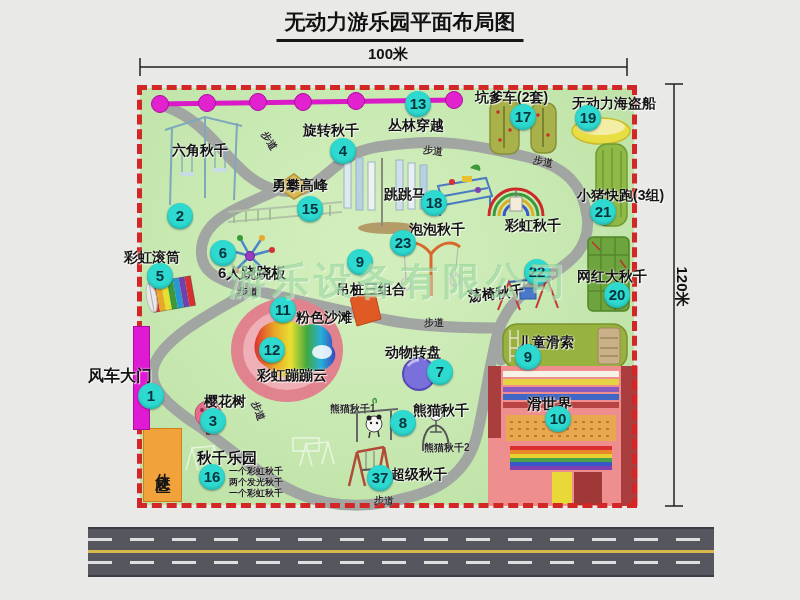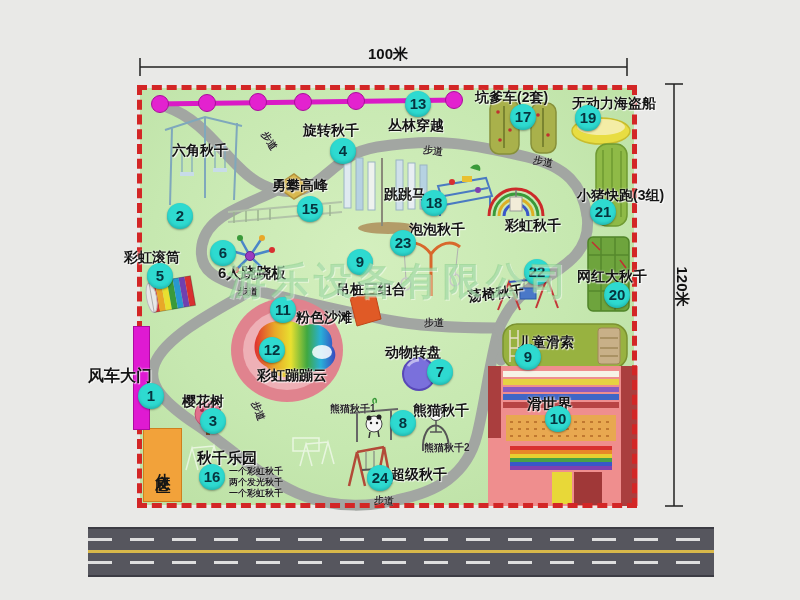--- a/index.html
+++ b/index.html
@@ -39,20 +39,21 @@
               color:rgba(135,205,140,.55);z-index:6;white-space:nowrap;
               text-shadow:1px 1px 0 rgba(255,255,255,.45);}
   #wm-phone{left:92px;top:290px;font-size:44px;font-weight:bold;letter-spacing:2px;
             color:rgba(75,128,210,.5);z-index:6;white-space:nowrap;}
 </style>
 </head>
 <body>
 
 <div id="stage">
 
+  <div id="title" class="abs">无动力游乐园平面布局图</div>
 
   <div id="grass" class="abs"></div>
 
   <svg id="doodles" class="abs" viewBox="0 0 800 600">
     <defs>
       <linearGradient id="rb" x1="0" y1="0" x2="1" y2="0">
         <stop offset="0" stop-color="#e03030"></stop>
           <stop offset=".25" stop-color="#e8a828"></stop>
         <stop offset=".45" stop-color="#e8e030"></stop>
           <stop offset=".65" stop-color="#40a840"></stop>
@@ -280,21 +281,21 @@
   <div class="dimlbl" style="left:368px;top:45px;">100米</div>
   <div class="dimlbl" style="left:651px;top:277px;width:60px;text-align:center;transform:rotate(90deg);">120米</div>
 
   <div id="gatebar" class="abs"></div>
   <div id="restarea" class="abs">
     <span>休息区</span>
   </div>
 
   <div class="lbl" style="left:88px;top:366px;font-size:16px">风车大门</div>
   <div class="lbl" style="left:172px;top:142px">六角秋千</div>
-  <div class="lbl" style="left:182px;top:393px">樱花树</div>
+  <div class="lbl" style="left:204px;top:393px">樱花树</div>
   <div class="lbl" style="left:303px;top:122px">旋转秋千</div>
   <div class="lbl" style="left:124px;top:249px">彩虹滚筒</div>
   <div class="lbl" style="left:218px;top:264px;font-size:15px">6人跷跷板</div>
   <div class="lbl" style="left:385px;top:344px">动物转盘</div>
   <div class="lbl" style="left:413px;top:402px">熊猫秋千</div>
   <div class="lbl" style="left:518px;top:334px">儿童滑索</div>
   <div class="lbl" style="left:527px;top:395px;font-size:15px">滑世界</div>
   <div class="lbl" style="left:296px;top:309px">粉色沙滩</div>
   <div class="lbl" style="left:257px;top:367px">彩虹蹦蹦云</div>
   <div class="lbl" style="left:388px;top:117px">丛林穿越</div>
@@ -327,21 +328,21 @@
   <div class="badge" style="left:360px;top:262px">9</div>
   <div class="badge" style="left:310px;top:209px">15</div>
   <div class="badge" style="left:212px;top:477px">16</div>
   <div class="badge" style="left:523px;top:117px">17</div>
   <div class="badge" style="left:434px;top:203px">18</div>
   <div class="badge" style="left:588px;top:118px">19</div>
   <div class="badge" style="left:617px;top:295px">20</div>
   <div class="badge" style="left:603px;top:212px">21</div>
   <div class="badge" style="left:537px;top:272px">22</div>
   <div class="badge" style="left:403px;top:243px">23</div>
-  <div class="badge" style="left:380px;top:478px">24</div>
+  <div class="badge" style="left:380px;top:478px">37</div>
 
   <div class="bd" style="left:330px;top:402px">熊猫秋千1</div>
   <div class="bd" style="left:424px;top:441px">熊猫秋千2</div>
   <div class="note" style="left:229px;top:466px">一个彩虹秋千</div>
   <div class="note" style="left:229px;top:477px">两个发光秋千</div>
   <div class="note" style="left:229px;top:488px">一个彩虹秋千</div>
 
   <div class="bd" style="left:259px;top:134px;transform:rotate(58deg)">步道</div>
   <div class="bd" style="left:423px;top:144px;transform:rotate(8deg)">步道</div>
   <div class="bd" style="left:533px;top:155px;transform:rotate(12deg)">步道</div>

